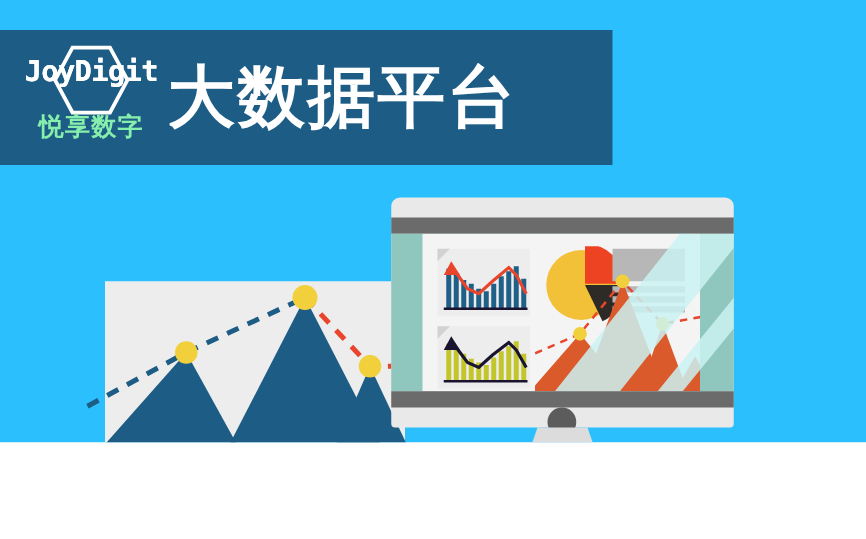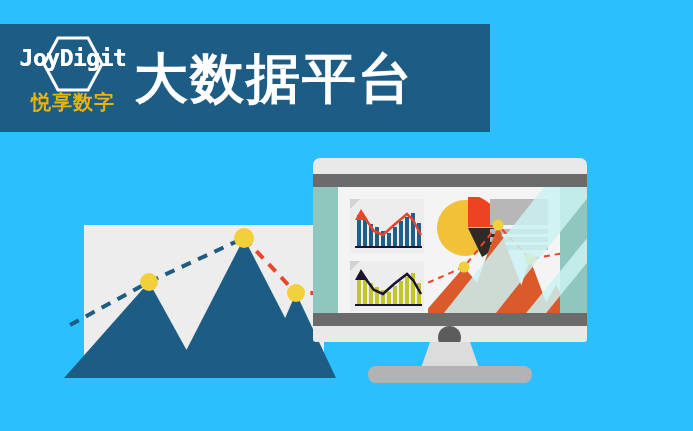--- a/index.html
+++ b/index.html
@@ -3,21 +3,21 @@
 <meta charset="utf-8">
 <style>
   html, body {
     margin: 0;
     padding: 0;
     background: #ffffff;
   }
   #stage {
     position: relative;
     width: 693px;
-    height: 431px;
+    height: 354px;
     overflow: hidden;
     background: #2BC0FD;
     font-family: "Liberation Sans", "DejaVu Sans", sans-serif;
     text-align: right;
   }
 
   
   #header-banner {
     position: absolute;
     left: 0;
@@ -54,21 +54,21 @@
     font-weight: bold;
     letter-spacing: -0.5px;
     font-family: "DejaVu Sans Mono", monospace;
     line-height: 1;
     margin-top: 2px;
     text-shadow: 0 0 0 #fff;
   }
   .logo-cn {
     position: relative;
     z-index: 2;
-    color: #eab308;
+    color: #86efac;
     font-size: 20px;
     font-weight: bold;
     letter-spacing: 1px;
     line-height: 1;
     margin-top: 22px;
   }
   #banner-title {
     color: #ffffff;
     font-size: 54px;
     font-weight: bold;

